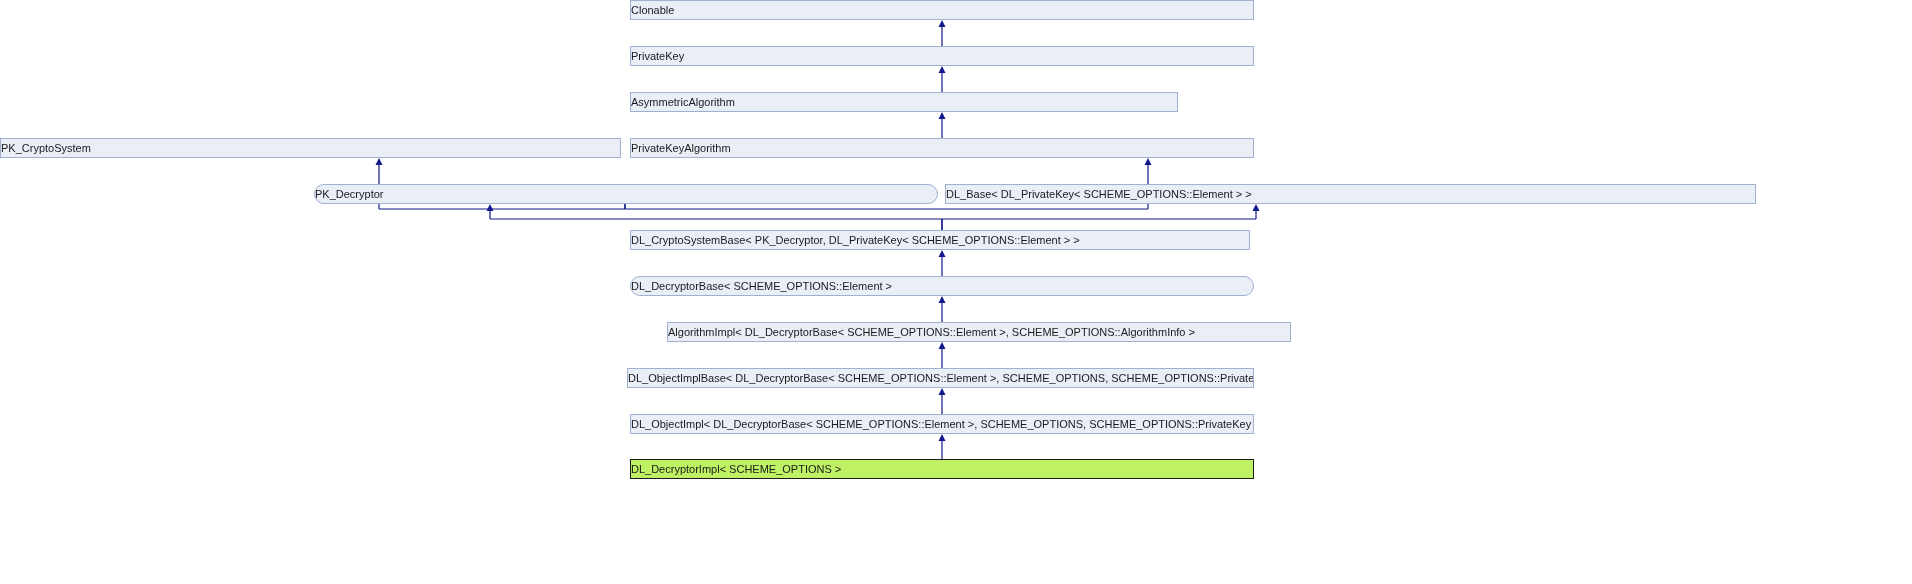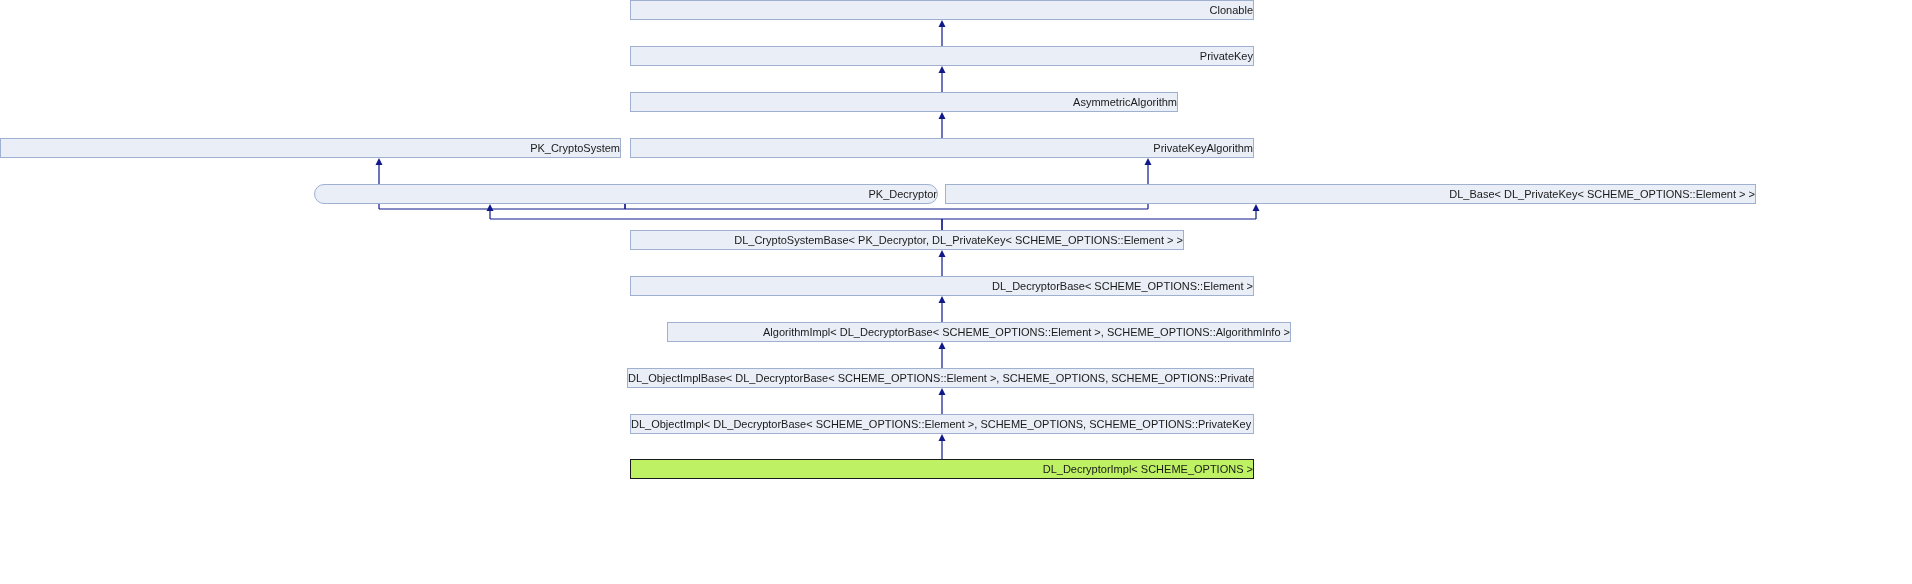--- a/index.html
+++ b/index.html
@@ -26,21 +26,21 @@
     height: 584px;
     pointer-events: none;
   }
   .node {
     position: absolute;
     box-sizing: border-box;
     background: #e9eef7;
     border: 1px solid #a0b0d0;
     height: 20px;
     line-height: 18px;
-    text-align: right;
+    text-align: left;
     font-size: 11px;
     color: #1a1a1a;
     white-space: nowrap;
     overflow: hidden;
     cursor: pointer;
   }
   .node.current {
     border: 1.5px solid #1a1a1a;
     background: #bef264;
   }
@@ -84,20 +84,20 @@
       <line x1="942" y1="441" x2="942" y2="459" stroke="#10188a" stroke-width="1.2"></line>
     </svg>
   <div id="node-layer">
       <div class="node" style="left: 630px; top: 0px; width: 624px;">Clonable</div>
       <div class="node" style="left: 630px; top: 46px; width: 624px;">PrivateKey</div>
       <div class="node" style="left: 630px; top: 92px; width: 548px;">AsymmetricAlgorithm</div>
       <div class="node" style="left: 0px; top: 138px; width: 621px;">PK_CryptoSystem</div>
       <div class="node" style="left: 630px; top: 138px; width: 624px;">PrivateKeyAlgorithm</div>
       <div class="node" style="left: 314px; top: 184px; width: 624px; border-radius: 10px;">PK_Decryptor</div>
       <div class="node" style="left: 945px; top: 184px; width: 811px;">DL_Base&lt; DL_PrivateKey&lt; SCHEME_OPTIONS::Element &gt; &gt;</div>
-      <div class="node" style="left: 630px; top: 230px; width: 554px;">DL_CryptoSystemBase&lt; PK_Decryptor, DL_PrivateKey&lt; SCHEME_OPTIONS::Element &gt; &gt;</div>
-      <div class="node" style="left: 630px; top: 276px; width: 624px;">DL_DecryptorBase&lt; SCHEME_OPTIONS::Element &gt;</div>
+      <div class="node" style="left: 630px; top: 230px; width: 620px;">DL_CryptoSystemBase&lt; PK_Decryptor, DL_PrivateKey&lt; SCHEME_OPTIONS::Element &gt; &gt;</div>
+      <div class="node" style="left: 630px; top: 276px; width: 624px; border-radius: 10px;">DL_DecryptorBase&lt; SCHEME_OPTIONS::Element &gt;</div>
       <div class="node" style="left: 630px; top: 322px; width: 624px; margin-left: 37px;">AlgorithmImpl&lt; DL_DecryptorBase&lt; SCHEME_OPTIONS::Element &gt;, SCHEME_OPTIONS::AlgorithmInfo &gt;</div>
       <div class="node" style="left: 627px; top: 368px; width: 627px;">DL_ObjectImplBase&lt; DL_DecryptorBase&lt; SCHEME_OPTIONS::Element &gt;, SCHEME_OPTIONS, SCHEME_OPTIONS::PrivateKey &gt;</div>
       <div class="node" style="left: 630px; top: 414px; width: 624px;">DL_ObjectImpl&lt; DL_DecryptorBase&lt; SCHEME_OPTIONS::Element &gt;, SCHEME_OPTIONS, SCHEME_OPTIONS::PrivateKey &gt;</div>
       <div class="node current" style="left: 630px; top: 459px; width: 624px;">DL_DecryptorImpl&lt; SCHEME_OPTIONS &gt;</div>
     </div>
 </div>
 
 </body></html>

